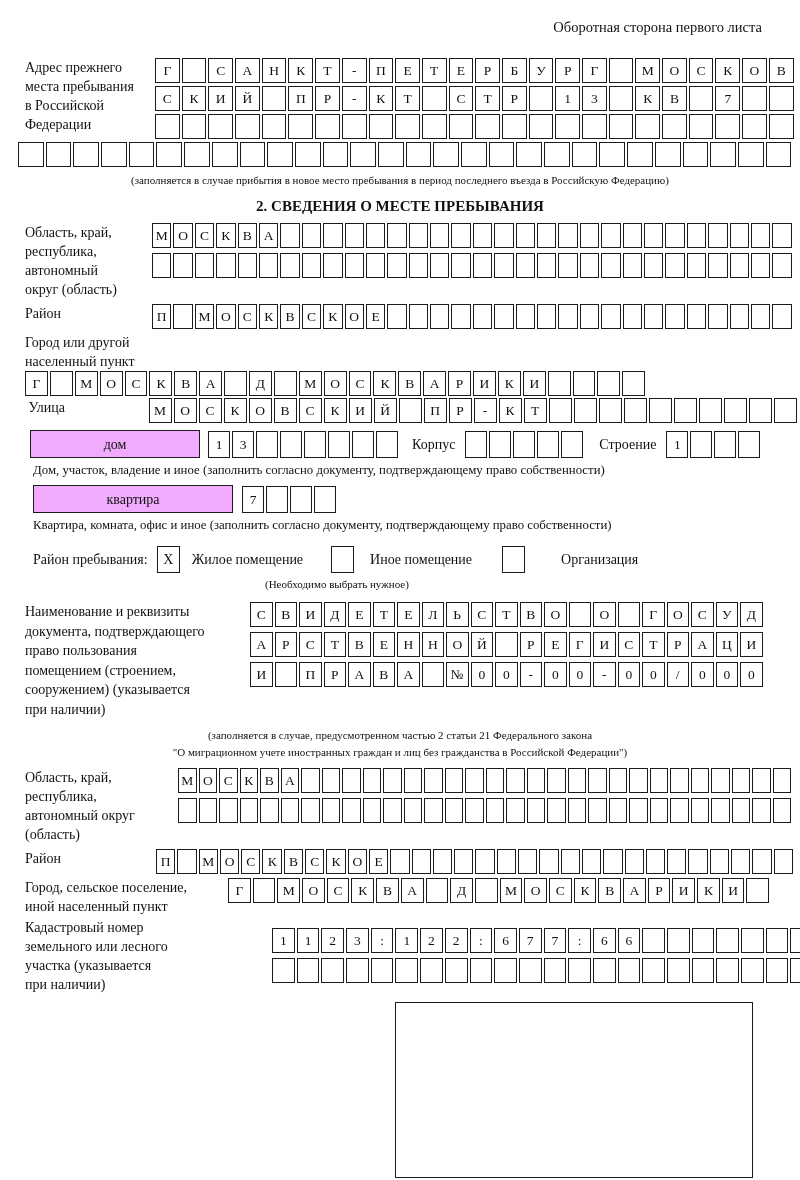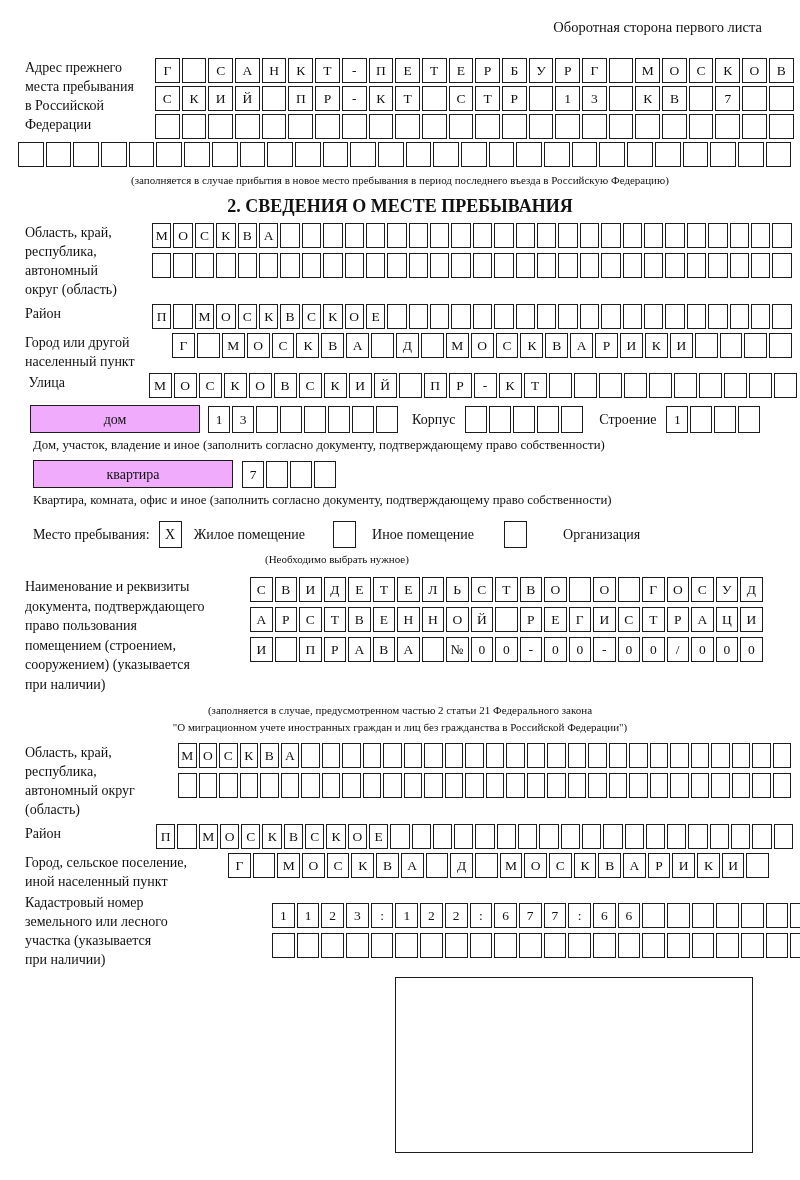--- a/index.html
+++ b/index.html
@@ -28,21 +28,21 @@
   .s2-30{--cw:19.4px;}
   .fo-30{--cw:18.5px;}
   .fr-30{--cw:19.3px;}
   .g-25{--cw:22.9px;}
   .u-26{--cw:23px;}
   .d-21{--cw:22.5px;}
   .f-22{--cw:22.7px;}
   .small{--cw:22px;--ch:27px;}
   .center{text-align:center;}
   .note{font-size:11px;line-height:17px;}
-  .sect-title{font-weight:bold;font-size:18px;margin-top:8px;}
+  .sect-title{font-weight:bold;font-size:15px;margin-top:8px;}
   .namebox{
     box-sizing:border-box;border:1.6px solid #1c1c1c;height:28px;
     display:flex;align-items:center;justify-content:center;font-size:14px;background:#f0abfc;
   }
   .caption{font-size:12.8px;line-height:17px;margin:4px 0 6px 8px;}
   .chk{
     box-sizing:border-box;border:1.6px solid #1c1c1c;width:23px;height:27px;
     display:flex;align-items:center;justify-content:center;font-size:14px;background:#fff;
   }
   .mesto-row{display:flex;align-items:center;gap:0;margin-top:12px;}
@@ -280,21 +280,21 @@
         <span class="cell"></span>
         <span class="cell"></span>
         <span class="cell"></span>
         <span class="cell"></span>
         <span class="cell"></span>
         <span class="cell"></span>
         <span class="cell"></span>
       </div>
   </div>
 
-  <div class="row" style="margin-top:4px;">
+  <div class="row" style="margin-top:4px;flex-direction:column;">
     <div class="label" style="width:147px;">Город или другой
 населенный пункт</div>
     <div class="cellrow g-25">
         <span class="cell">Г</span>
         <span class="cell"></span>
         <span class="cell">М</span>
         <span class="cell">О</span>
         <span class="cell">С</span>
         <span class="cell">К</span>
         <span class="cell">В</span>
@@ -386,21 +386,21 @@
     <div class="cellrow small" style="margin-left:9px;">
         <span class="cell">7</span>
         <span class="cell"></span>
         <span class="cell"></span>
         <span class="cell"></span>
       </div>
   </div>
   <div class="caption">Квартира, комната, офис и иное (заполнить согласно документу, подтверждающему право собственности)</div>
 
   <div class="mesto-row" style="margin-left:8px;">
-    <div class="label">Место пребывания:</div>
+    <div class="label">Район пребывания:</div>
     <div class="chk" style="margin-left:9px;">X</div>
     <div class="label" style="margin-left:12px;">Жилое помещение</div>
     <div class="chk" style="margin-left:28px;"></div>
     <div class="label" style="margin-left:16px;">Иное помещение</div>
     <div class="chk" style="margin-left:30px;"></div>
     <div class="label" style="margin-left:36px;">Организация</div>
   </div>
   <div class="note" style="margin-left:240px;margin-top:3px;">(Необходимо выбрать нужное)</div>
 
   <div class="row" style="margin-top:9px;">

